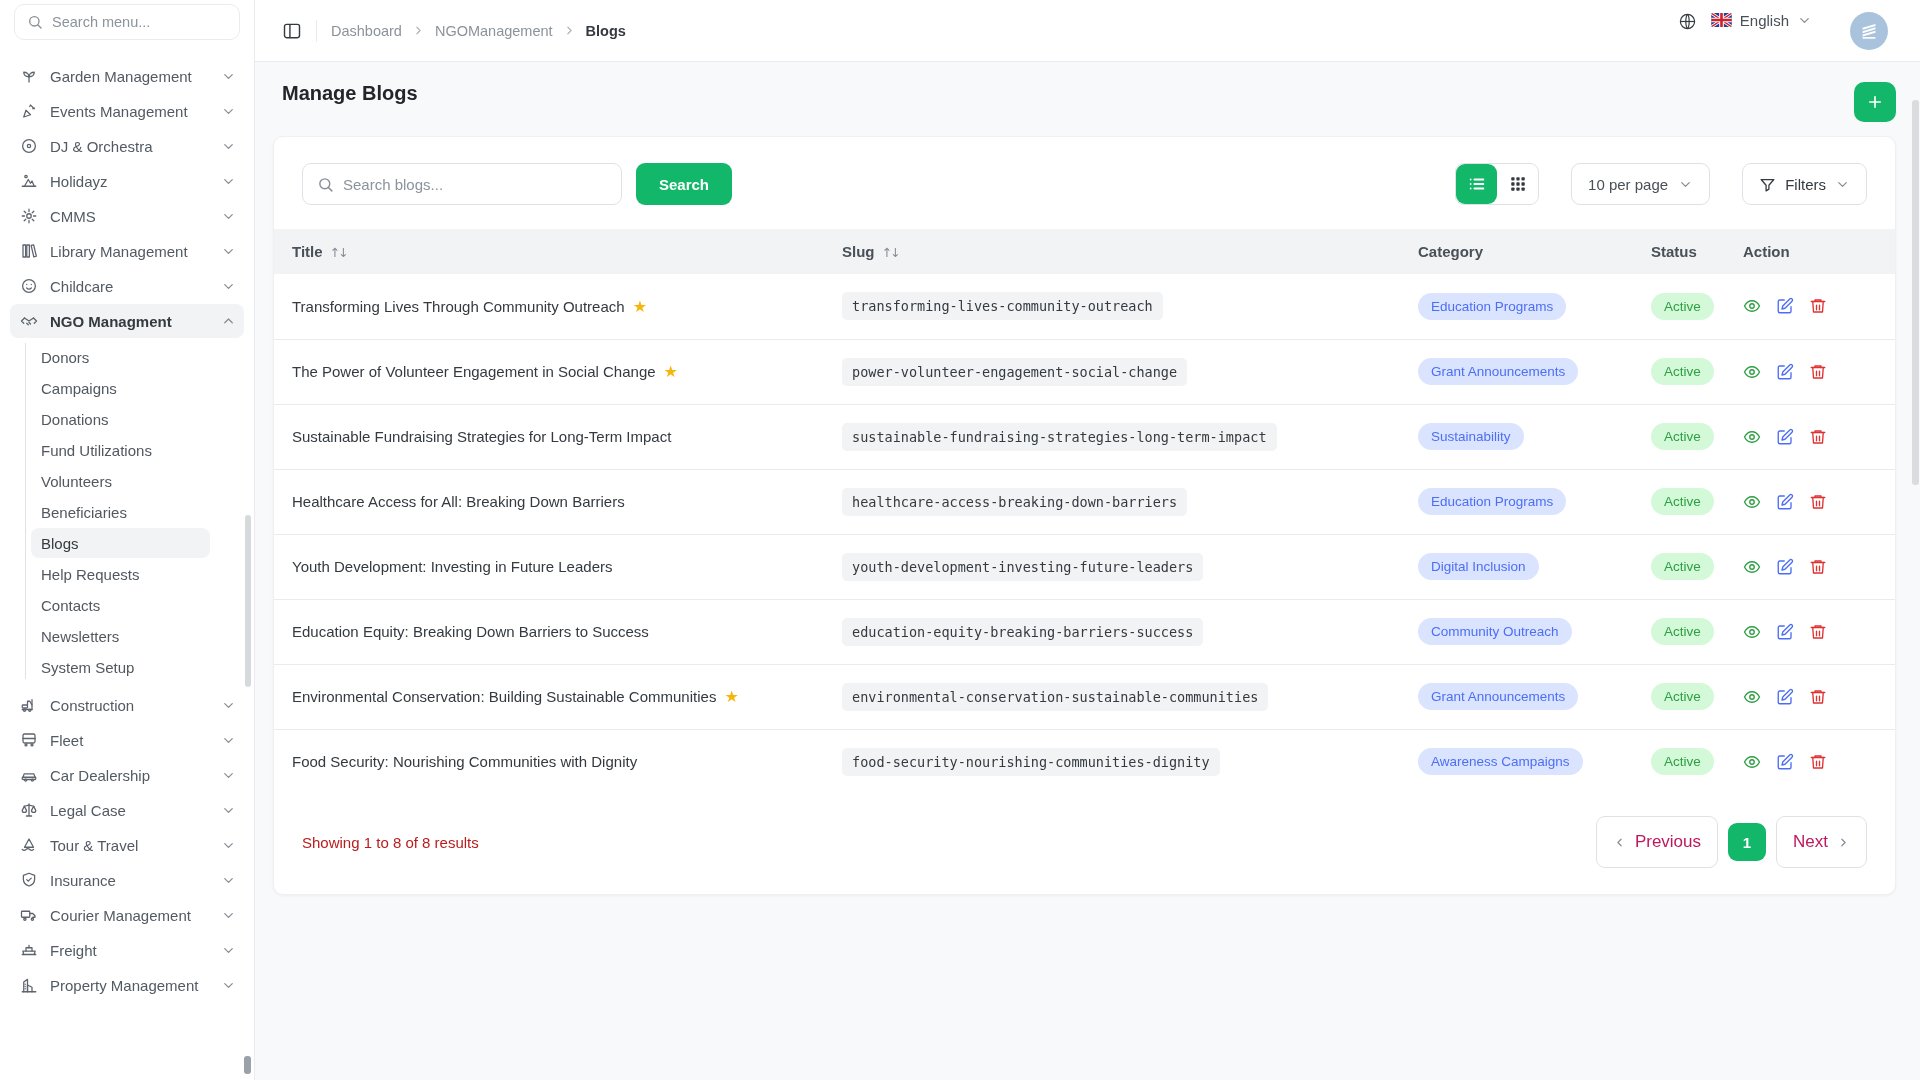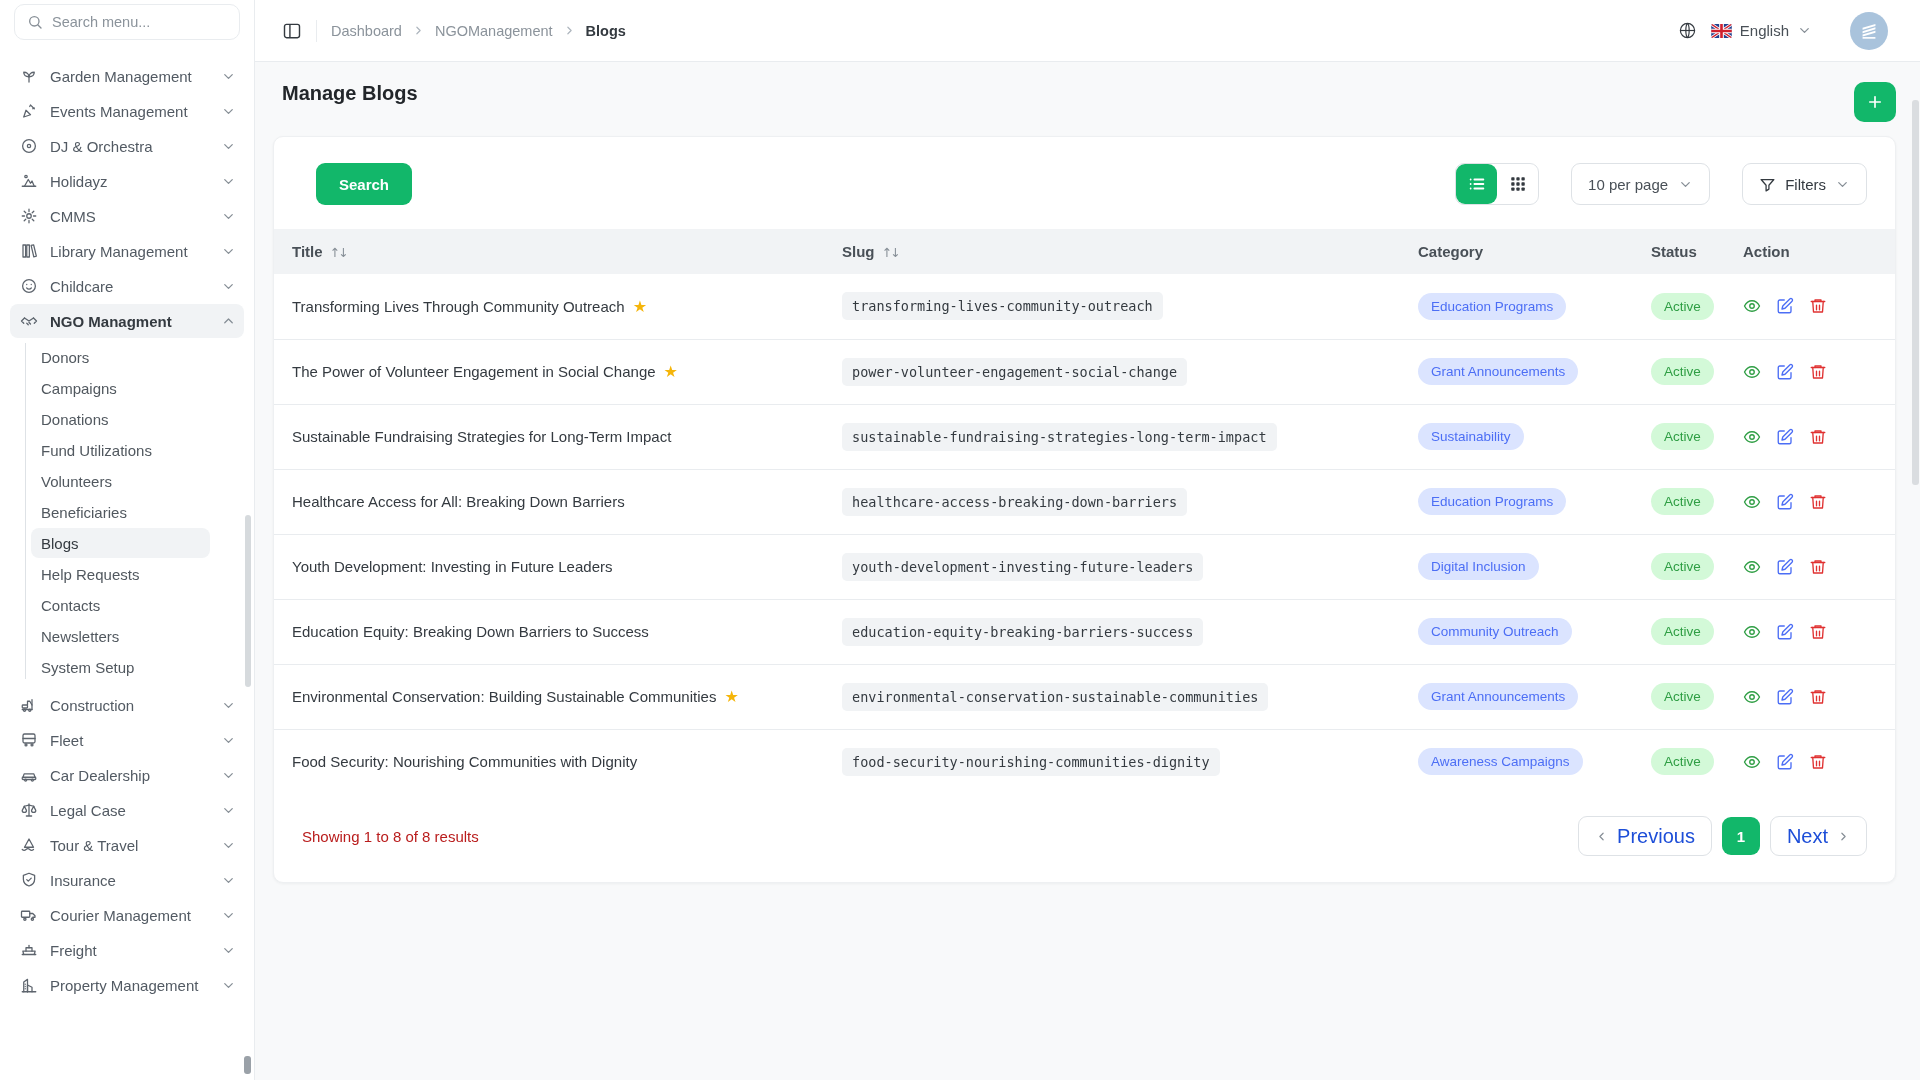--- a/index.html
+++ b/index.html
@@ -35,21 +35,21 @@
   .main { flex:1; display:flex; flex-direction:column; height:1080px; }
   .topbar { height:62px; min-height:62px; background:#fff; border-bottom:1px solid #e9ecef; display:flex; align-items:center; padding:0 32px 0 27px; }
   .tb-left { display:flex; align-items:center; gap:14px; }
   .panel-btn { color:#343a40; cursor:pointer; }
   .panel-btn svg { width:20px; height:20px; fill:none; stroke:currentColor; stroke-width:1.7; }
   .tb-sep { width:1px; height:22px; background:#e9ecef; }
   .crumbs { display:flex; align-items:center; gap:10px; font-size:14.5px; color:#8b939b; }
   .crumb { cursor:pointer; }
   .crumb.current { color:#343a40; font-weight:700; }
   .crumb-sep svg { width:13px; height:13px; fill:none; stroke:#adb5bd; stroke-width:2.2; stroke-linecap:round; stroke-linejoin:round; }
-  .tb-right { margin-left:auto; display:flex; align-items:center; gap:14px; }
+  .tb-right { margin-left:auto; display:flex; align-items:flex-start; gap:14px; }
   .globe { color:#343a40; cursor:pointer; }
   .globe svg { width:19px; height:19px; fill:none; stroke:currentColor; stroke-width:1.5; }
   .lang { display:flex; align-items:center; gap:8px; cursor:pointer; color:#495057; font-size:15px; }
   .flag svg { width:21px; height:14px; border-radius:2px; }
   .avatar { width:38px; height:38px; margin-left:24px; border-radius:50%; background:#a9c3dc; display:flex; align-items:center; justify-content:center; cursor:pointer; }
   .avatar svg { width:22px; height:22px; }
 
   .content { flex:1; padding:18px 24px 0 18px; background:#f8f9fa; }
   .page-head { display:flex; align-items:flex-start; justify-content:space-between; padding:2px 0 14px 9px; }
   .page-title { font-size:20px; font-weight:700; color:#22262a; }
@@ -85,21 +85,21 @@
   .actions { display:flex; align-items:center; gap:15px; }
   .act-btn { background:none; border:none; cursor:pointer; padding:0; }
   .act-btn svg { width:18px; height:18px; fill:none; stroke-width:1.8; stroke-linecap:round; stroke-linejoin:round; }
   .act-view svg { stroke:#2f9e44; }
   .act-edit svg { stroke:#4c6ef5; }
   .act-del svg { stroke:#e03131; }
 
   .card-footer { display:flex; align-items:center; justify-content:space-between; padding:22px 28px 26px; }
   .results-summary { color:#b91c1c; font-size:15px; }
   .pager { display:flex; align-items:center; gap:10px; }
-  .pg-btn { display:flex; align-items:center; gap:9px; height:40px; padding:0 16px; border:1px solid #dee2e6; border-radius:9px; background:#fff; color:#1d4ed8; font-size:20px; font-family:"Liberation Sans",sans-serif; cursor:pointer; }
+  .pg-btn { display:flex; align-items:center; gap:9px; height:52px; padding:0 16px; border:1px solid #dee2e6; border-radius:9px; background:#fff; color:#be185d; font-size:17px; font-family:"Liberation Sans",sans-serif; cursor:pointer; }
   .pg-btn svg { width:13px; height:13px; fill:none; stroke:#868e96; stroke-width:2.2; stroke-linecap:round; stroke-linejoin:round; }
   .pg-num { width:38px; height:38px; border:none; border-radius:9px; background:#12b76a; color:#fff; font-size:15px; font-weight:600; cursor:pointer; font-family:"Liberation Sans",sans-serif; }
 
   .win-thumb { position:fixed; right:1px; top:100px; width:7px; height:385px; border-radius:3px; background:#dadde0; }
 </style>
 </head>
 <body>
 
 <div class="app">
 
@@ -486,20 +486,29 @@
             <svg viewBox="0 0 24 24">
               <line x1="12" y1="5" x2="12" y2="19"></line>
               <line x1="5" y1="12" x2="19" y2="12"></line>
             </svg>
           </button>
       </div>
 
       <div class="card">
 
         <div class="toolbar">
+          <div class="blog-search">
+            <span>
+                <svg viewBox="0 0 24 24" width="17" height="17" fill="none" stroke="#868e96" stroke-width="2" stroke-linecap="round">
+                  <circle cx="11" cy="11" r="7"></circle>
+                  <line x1="16.5" y1="16.5" x2="21" y2="21"></line>
+                </svg>
+              </span>
+            <input type="text" placeholder="Search blogs..." style="">
+          </div>
           <button class="search-btn">Search</button>
 
           <div class="toolbar-right">
             <div class="view-toggle">
               <button class="vt-btn active">
                   <svg viewBox="0 0 24 24" fill="none" stroke="currentColor" stroke-width="2.4" stroke-linecap="round">
                     <path d="M8.5 6h12M8.5 12h12M8.5 18h12"></path>
                     <path d="M3.5 6h.01M3.5 12h.01M3.5 18h.01"></path>
                   </svg>
                 </button>

